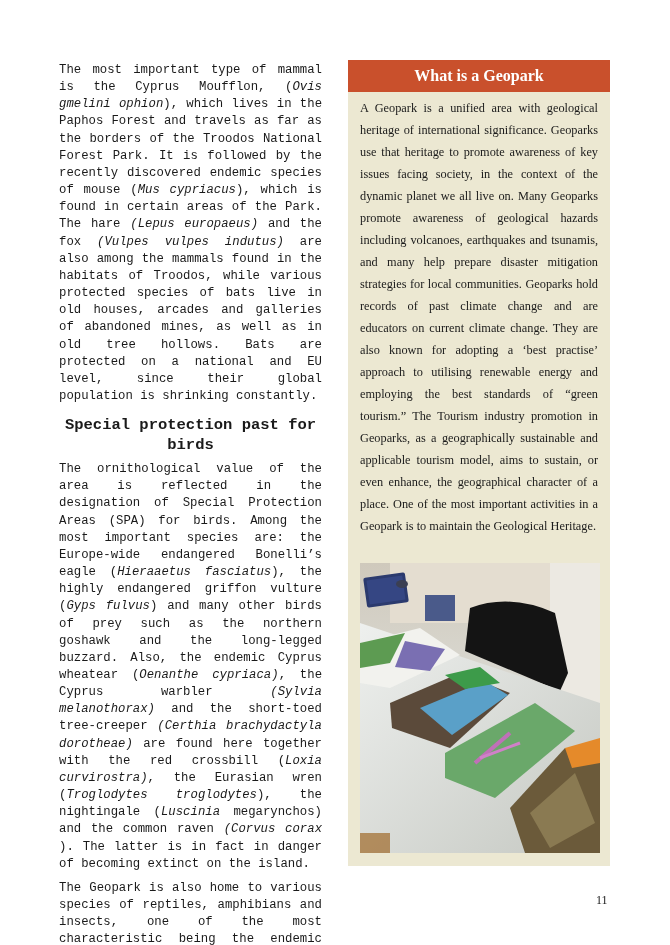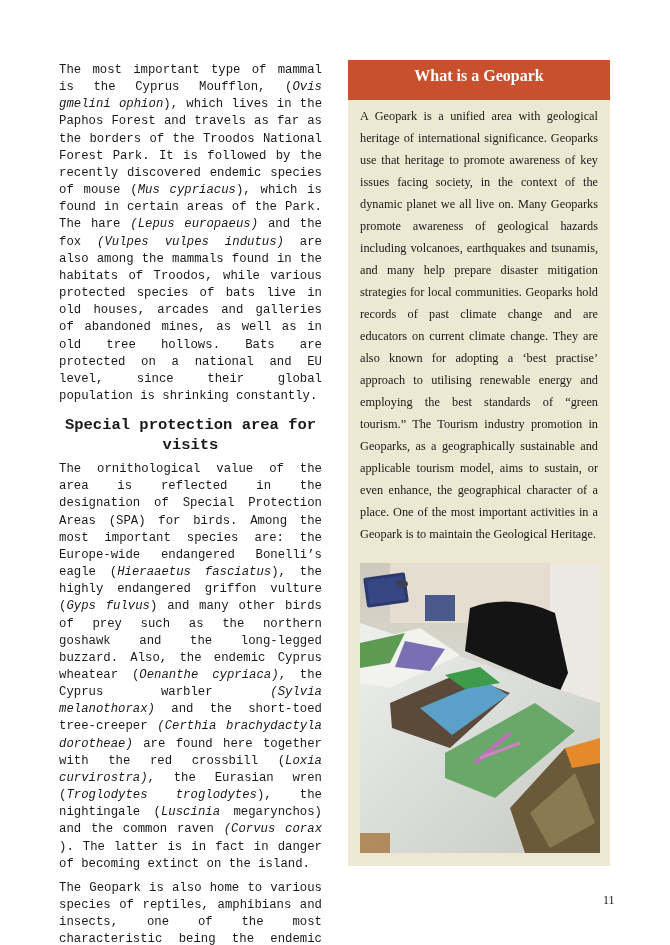--- a/index.html
+++ b/index.html
@@ -15,43 +15,43 @@
   .col-left h2 {
     font-size: 15.5px; font-weight: bold; text-align: center;
     margin: 10px 0 6px 0; line-height: 20px;
   }
   .col-left .source { font-style: italic; text-align: left; margin-top: 2px; }
   .box {
     position: absolute; left: 348px; top: 60px; width: 262px; height: 806px;
     background: #ece8d2;
   }
   .box-header {
-    height: 40px; background: #c9502c; color: #ffffff;
+    height: 32px; background: #c9502c; color: #ffffff;
     font-weight: bold; font-size: 16px; text-align: center; line-height: 32px;
   }
   .box-body {
     padding: 5px 12px 0 12px;
     font-size: 12.3px; line-height: 22px; text-align: justify;
   }
   .box-body p { margin: 0 0 6px 0; }
   .photo {
     position: absolute; left: 12px; top: 503px; width: 240px; height: 290px;
     overflow: hidden; background: #d8d6cf;
   }
   .page-number {
-    position: absolute; left: 596px; top: 893px; font-size: 12px; margin-left: 7px;
+    position: absolute; left: 596px; top: 893px; font-size: 12px;
   }
   i { font-style: italic; }
 </style>
 </head>
 <body>
 
 <div class="col-left">
   <p><span>The most important type of mammal is the Cyprus Moufflon, (</span><i>Ovis gmelini ophion</i><span>), which lives in the Paphos Forest and travels as far as the borders of the Troodos National Forest Park. It is followed by the recently discovered endemic species of mouse (</span><i>Mus cypriacus</i><span>), which is found in certain areas of the Park. The hare </span><i>(Lepus europaeus)</i><span> and the fox </span><i>(Vulpes vulpes indutus)</i><span> are also among the mammals found in the habitats of Troodos, while various protected species of bats live in old houses, arcades and galleries of abandoned mines, as well as in old tree hollows. Bats are protected on a national and EU level, since their global population is shrinking constantly.</span></p>
-  <h2>Special protection area for visits</h2>
+  <h2>Special protection past for birds</h2>
   <p><span>The ornithological value of the area is reflected in the designation of Special Protection Areas (SPA) for birds. Among the most important species are: the Europe-wide endangered Bonelli’s eagle (</span><i>Hieraaetus fasciatus</i><span>), the highly endangered griffon vulture (</span><i>Gyps fulvus</i><span>) and many other birds of prey such as the northern goshawk and the long-legged buzzard. Also, the endemic Cyprus wheatear (</span><i>Oenanthe cypriaca)</i><span>, the Cyprus warbler </span><i>(Sylvia melanothorax)</i><span> and the short-toed tree-creeper </span><i>(Certhia brachydactyla dorotheae)</i><span> are found here together with the red crossbill (</span><i>Loxia curvirostra)</i><span>, the Eurasian wren (</span><i>Troglodytes troglodytes</i><span>), the nightingale (</span><i>Luscinia</i><span> megarynchos) and the common raven </span><i>(Corvus corax</i><span> ). The latter is in fact in danger of becoming extinct on the island.</span></p>
   <p>The Geopark is also home to various species of reptiles, amphibians and insects, one of the most characteristic being the endemic species of Cyprus snake (Coluber cypriensis), the endangered watersnake Natrix natrix which has been recorded at and around the Xyliatos dam, and the endemic subspecies of lizard Lacerta laevis troodica. The Geopark is also home to butterflies, such as the cardinal (Pandoriana pandora), which is common in the Troodos area, the rare black-veined white (Aporia crataegi) and nettle-tree butterflies (Libythea celtis), the endemic Paphos blue (Glaucopsyche paphos) and the purple hairstreak (Quercusia quercus).</p>
   <p class="source">Source: http://www.troodos-geo.org</p>
 </div>
 
 <div class="box">
   <div class="box-header">What is a Geopark</div>
   <div class="box-body">
     <p>A Geopark is a unified area with geological heritage of international significance. Geoparks use that heritage to promote awareness of key issues facing society, in the context of the dynamic planet we all live on. Many Geoparks promote awareness of geological hazards including volcanoes, earthquakes and tsunamis, and many help prepare disaster mitigation strategies for local communities. Geoparks hold records of past climate change and are educators on current climate change. They are also known for adopting a ‘best practise’ approach to utilising renewable energy and employing the best standards of “green tourism.” The Tourism industry promotion in Geoparks, as a geographically sustainable and applicable tourism model, aims to sustain, or even enhance, the geographical character of a place. One of the most important activities in a Geopark is to maintain the Geological Heritage.</p>
   </div>

